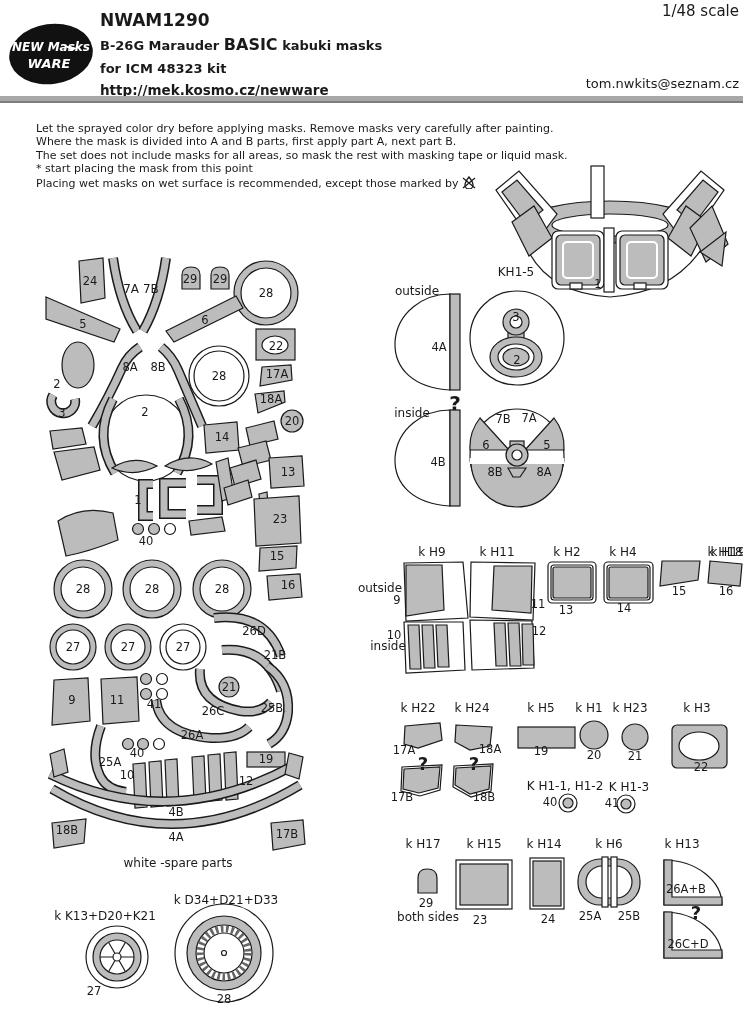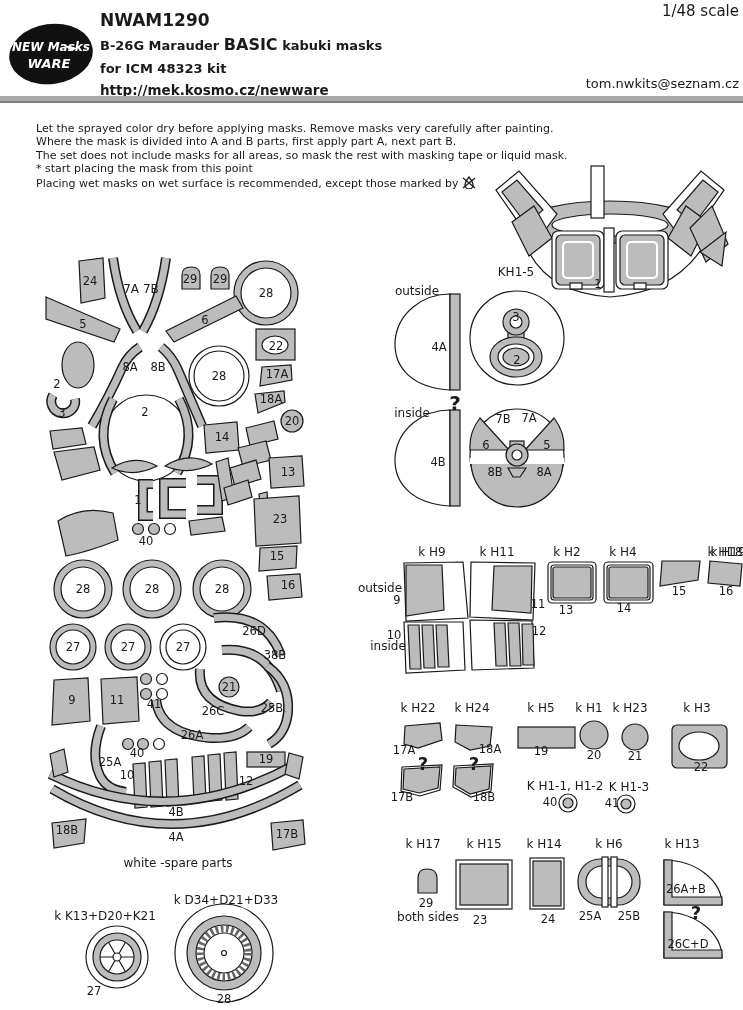--- a/index.html
+++ b/index.html
@@ -325,21 +325,21 @@
       <div class="lbl" style="left: 277px; top: 556px;">15</div>
       <div class="lbl" style="left: 288px; top: 585px;">16</div>
       <div class="lbl" style="left: 146px; top: 541px;">40</div>
       <div class="lbl" style="left: 83px; top: 589px;">28</div>
       <div class="lbl" style="left: 152px; top: 589px;">28</div>
       <div class="lbl" style="left: 222px; top: 589px;">28</div>
       <div class="lbl" style="left: 73px; top: 647px;">27</div>
       <div class="lbl" style="left: 128px; top: 647px;">27</div>
       <div class="lbl" style="left: 183px; top: 647px;">27</div>
       <div class="lbl" style="left: 254px; top: 631px;">26D</div>
-      <div class="lbl" style="left: 275px; top: 655px;">38B</div>
+      <div class="lbl" style="left: 275px; top: 655px;">21B</div>
       <div class="lbl" style="left: 229px; top: 687px;">21</div>
       <div class="lbl" style="left: 72px; top: 700px;">9</div>
       <div class="lbl" style="left: 117px; top: 700px;">11</div>
       <div class="lbl" style="left: 154px; top: 704px;">41</div>
       <div class="lbl" style="left: 213px; top: 711px; text-align: center;">26C</div>
       <div class="lbl" style="left: 272px; top: 708px;">25B</div>
       <div class="lbl" style="left: 192px; top: 735px;">26A</div>
       <div class="lbl" style="left: 137px; top: 753px;">40</div>
       <div class="lbl" style="left: 110px; top: 762px;">25A</div>
       <div class="lbl" style="left: 127px; top: 775px;">10</div>

